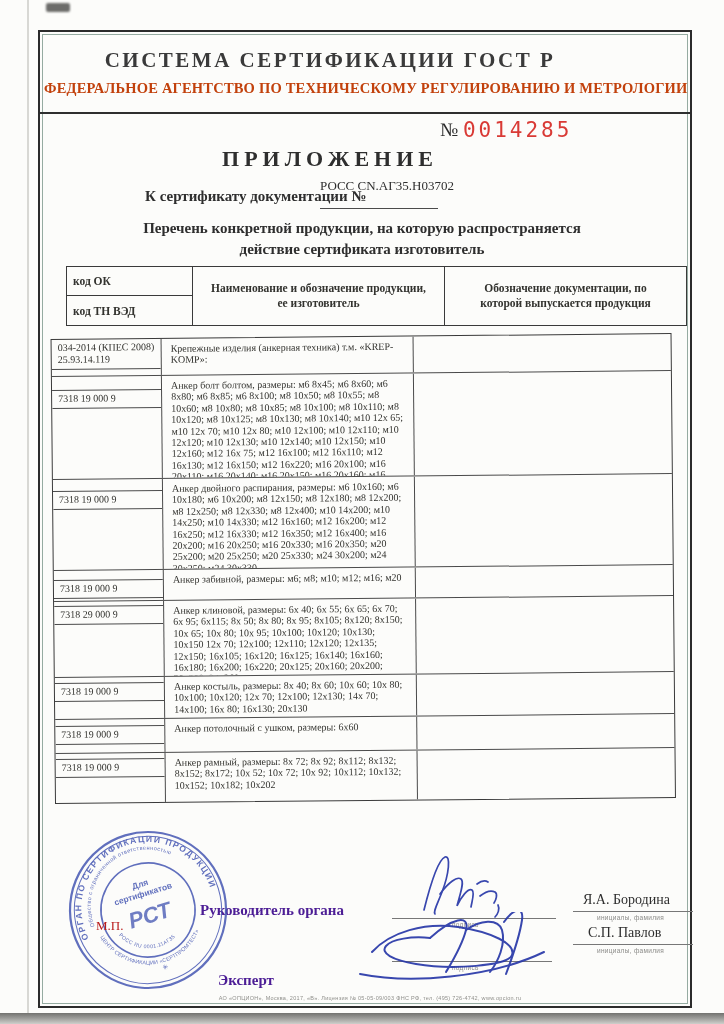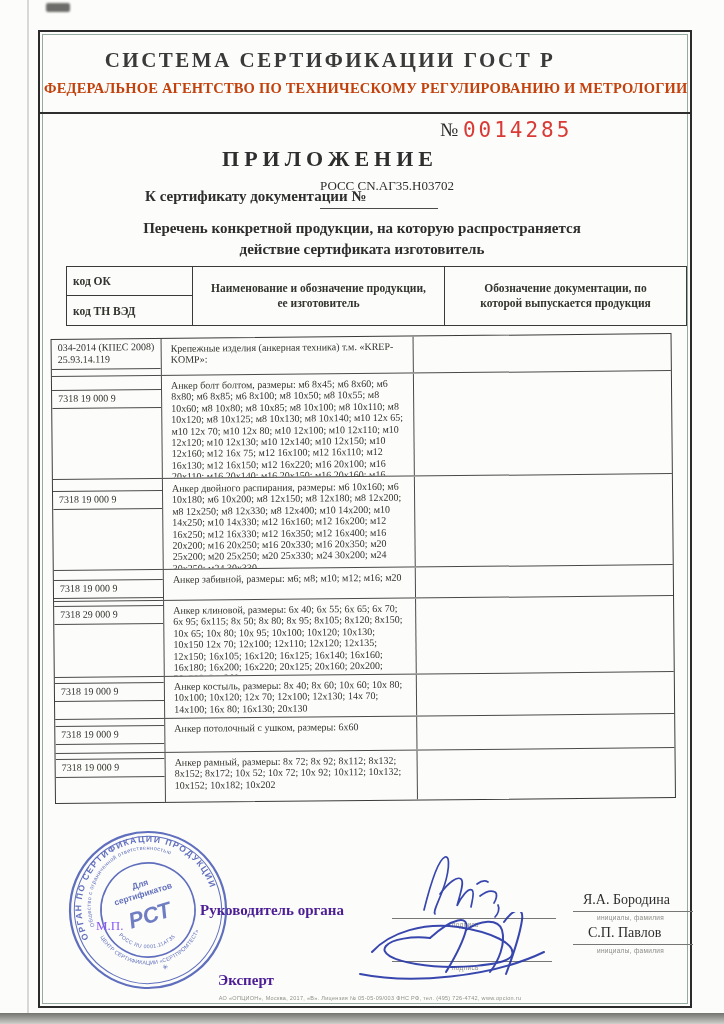--- a/index.html
+++ b/index.html
@@ -52,21 +52,21 @@
   .code-box{border-top:1px solid #4a4a4a;border-bottom:1px solid #4a4a4a;padding:2px 3px 3px 6px;line-height:12px;}
   .code-box.no-top{border-top:none;}
   .product-cell{border-right:1px solid #4a4a4a;font-size:10px;line-height:11.4px;padding:4px 8px 2px 9px;color:#33332f;}
   .doc-cell{}
   
   .role{position:absolute;font-size:15px;font-weight:bold;color:#4c1d95;}
   .sig-line{position:absolute;height:1px;background:#777;}
   .tiny-cap{position:absolute;font-family:"Liberation Sans","DejaVu Sans",sans-serif;
     font-size:6.5px;color:#8b8b88;letter-spacing:.3px;}
   .sig-name{position:absolute;font-size:14px;color:#2e2e2e;white-space:nowrap;}
-  .mp{position:absolute;left:96px;top:918px;font-size:13px;color:#8b5cf6;z-index:5;}
+  .mp{position:absolute;left:96px;top:918px;font-size:13px;color:#b91c1c;z-index:5;}
   .stamp-wrap{position:absolute;left:58px;top:820px;width:180px;height:180px;z-index:3;}
   .sig-svg{position:absolute;z-index:4;}
   .imprint{position:absolute;left:150px;top:995px;width:440px;text-align:center;
     font-family:"Liberation Sans","DejaVu Sans",sans-serif;font-size:5.5px;color:#8f8f8b;letter-spacing:.3px;}
 </style>
 </head>
 <body>
 
 <div class="page">
 

